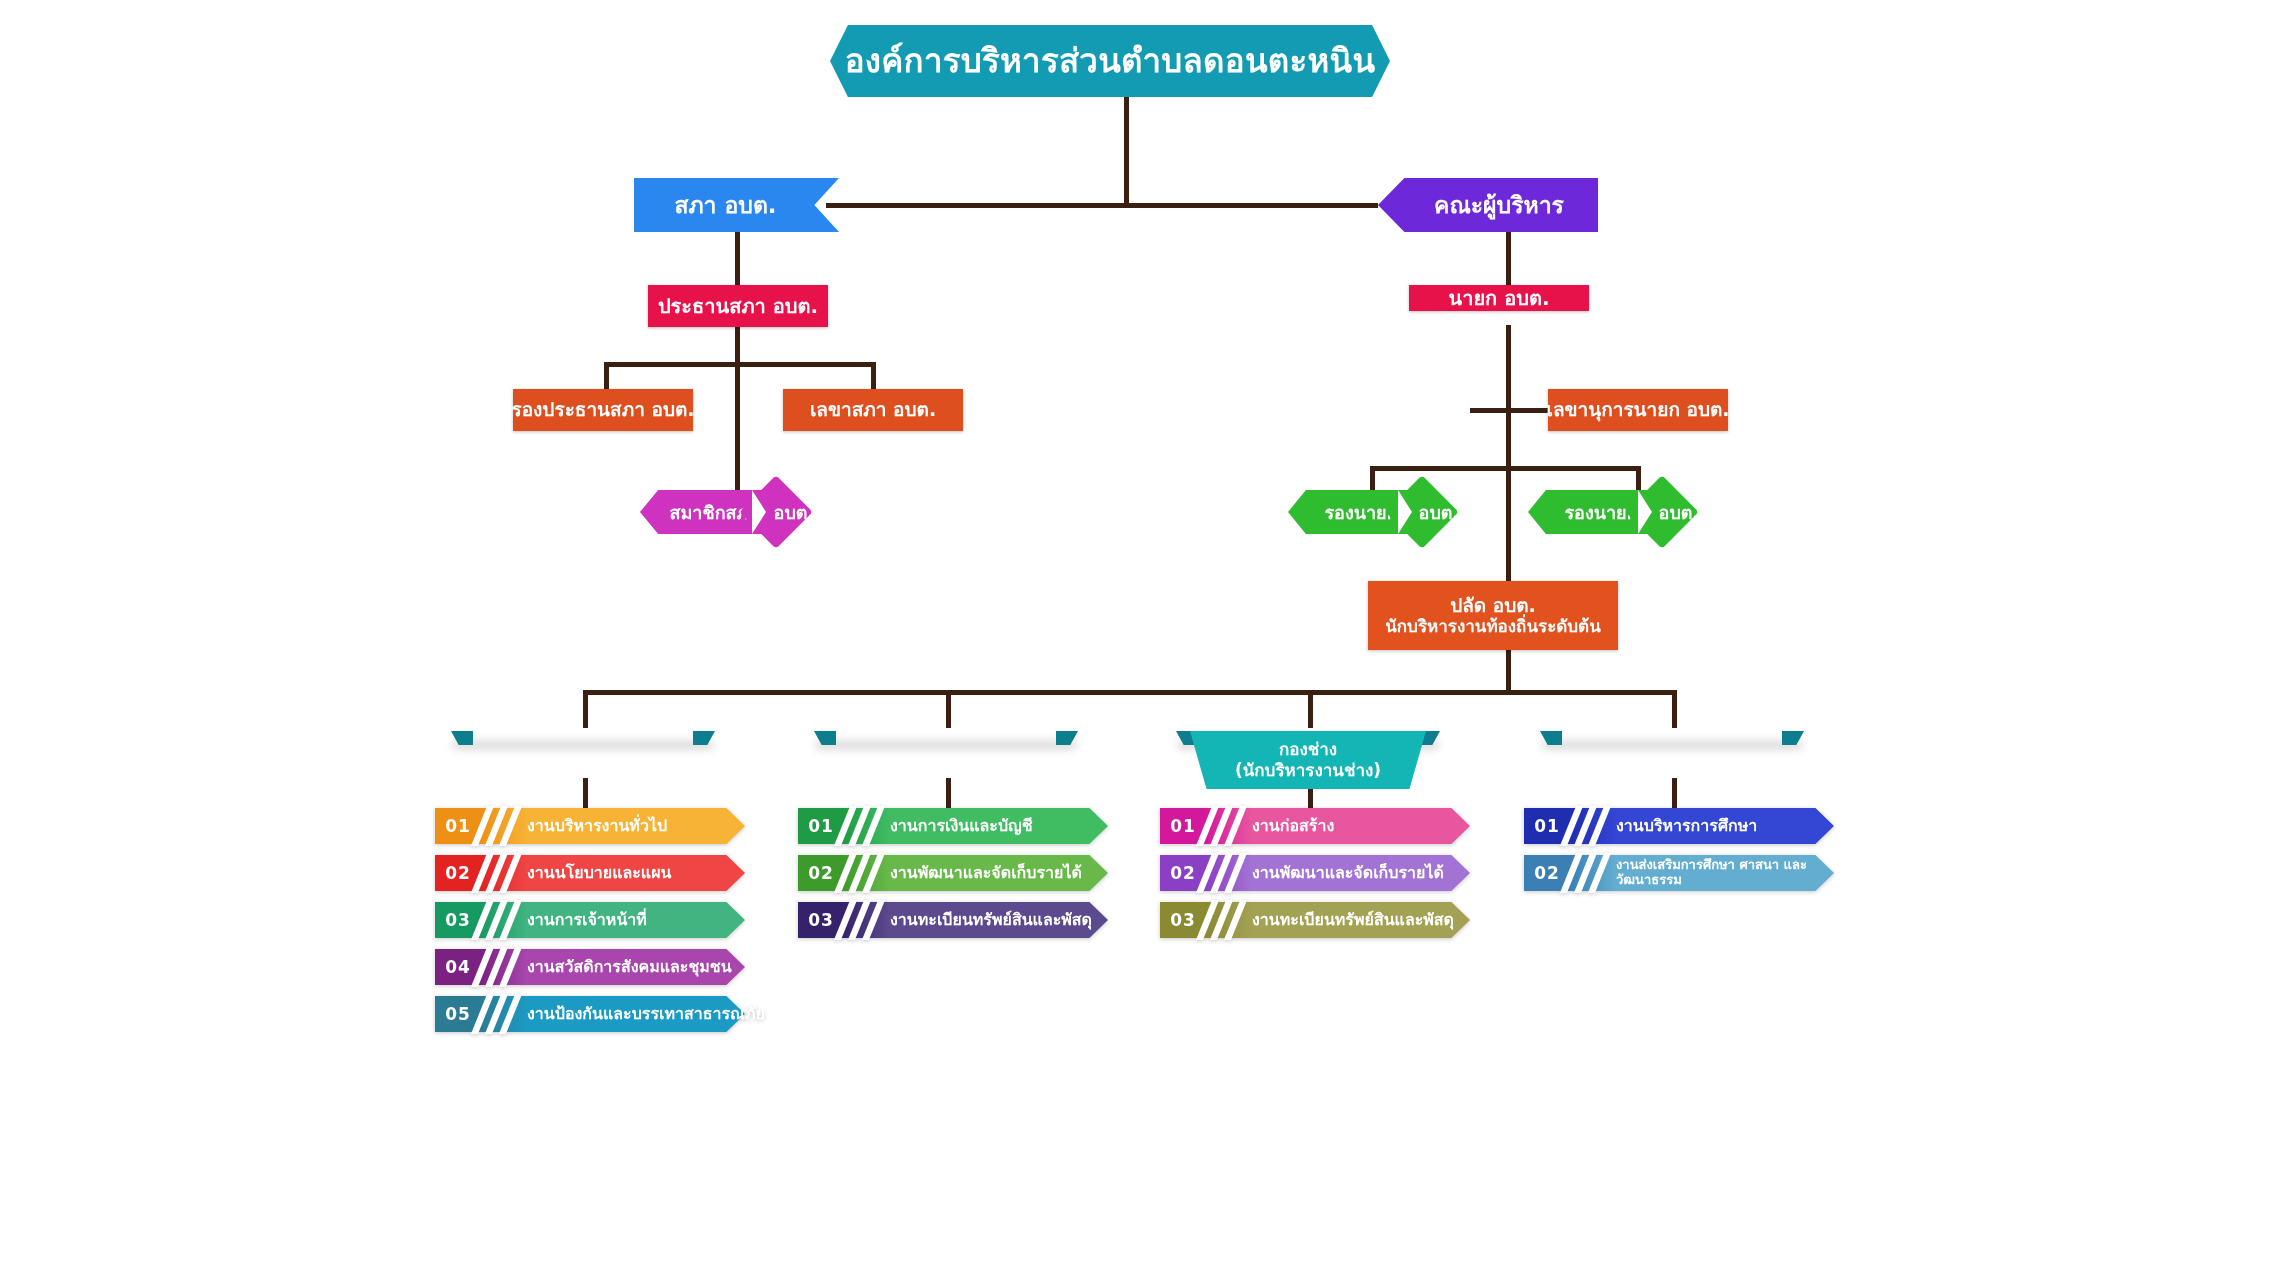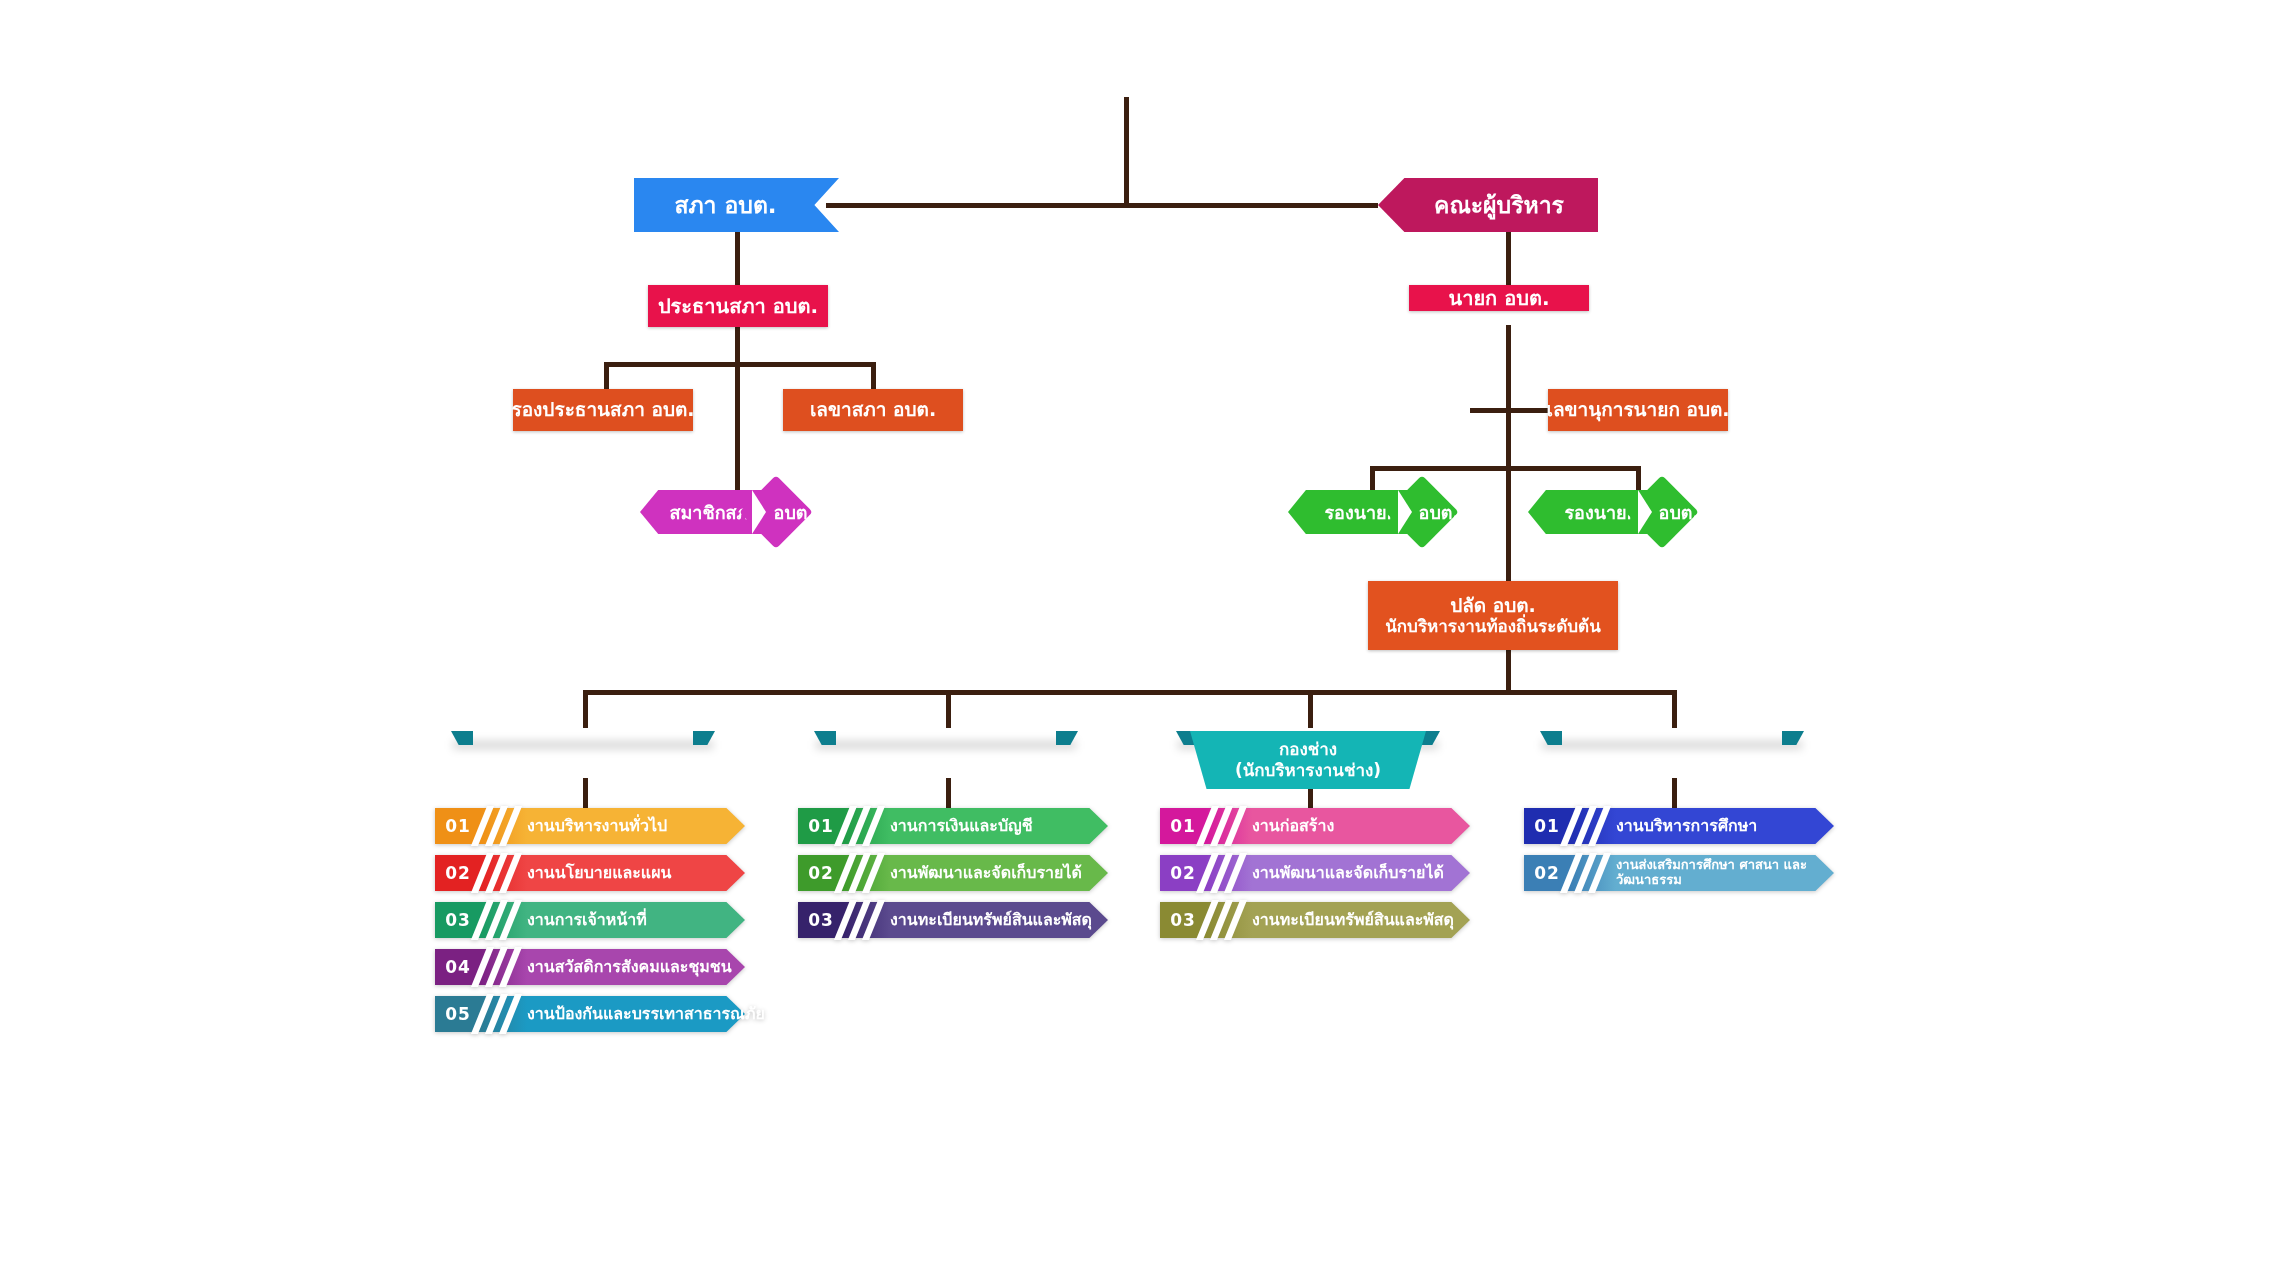--- a/index.html
+++ b/index.html
@@ -29,21 +29,21 @@
     font-size:33px;font-weight:bold;letter-spacing:.3px;
   }
 
   
   .ribbon-r{ 
     background:#2a87f0;
     clip-path:polygon(0 0,100% 0,88% 50%,100% 100%,0 100%);
     font-size:23px;font-weight:bold;justify-content:center;
   }
   .ribbon-l{ 
-    background:#be185d;
+    background:#6d28d9;
     clip-path:polygon(12% 0,100% 0,100% 100%,12% 100%,0 50%);
     font-size:23px;font-weight:bold;
   }
 
   
   .crimson{background:#e8124b;font-size:20px;font-weight:bold;
            box-shadow:0 1px 3px rgba(0,0,0,.25);}
   
   .orange{background:#de4f1f;font-size:19px;font-weight:bold;
           box-shadow:0 1px 3px rgba(0,0,0,.25);}
@@ -160,20 +160,23 @@
   <div class="ln lnv" style="left:583px;top:690px;width:5px;height:38px;"></div>
   <div class="ln lnv" style="left:946px;top:690px;width:5px;height:38px;"></div>
   <div class="ln lnv" style="left:1308px;top:690px;width:5px;height:38px;"></div>
   <div class="ln lnv" style="left:1672px;top:690px;width:5px;height:38px;"></div>
 
   <div class="ln lnv" style="left:583px;top:778px;width:5px;height:30px;"></div>
   <div class="ln lnv" style="left:946px;top:778px;width:5px;height:30px;"></div>
   <div class="ln lnv" style="left:1308px;top:778px;width:5px;height:30px;"></div>
   <div class="ln lnv" style="left:1672px;top:778px;width:5px;height:30px;"></div>
 
+  <div class="node hexbanner" style="left:830px;top:25px;width:560px;height:72px;">
+    <span>องค์การบริหารส่วนตำบลดอนตะหนิน</span>
+  </div>
 
   <div class="node ribbon-r" style="left:634px;top:178px;width:205px;height:54px;">
     <span style="margin-right:22px;">สภา อบต.</span>
   </div>
   <div class="node ribbon-l" style="left:1378px;top:178px;width:220px;height:54px;">
     <span style="margin-left:22px;">คณะผู้บริหาร</span>
   </div>
 
   <div class="node crimson" style="left:648px;top:285px;width:180px;height:42px;">
     <span>ประธานสภา อบต.</span>

